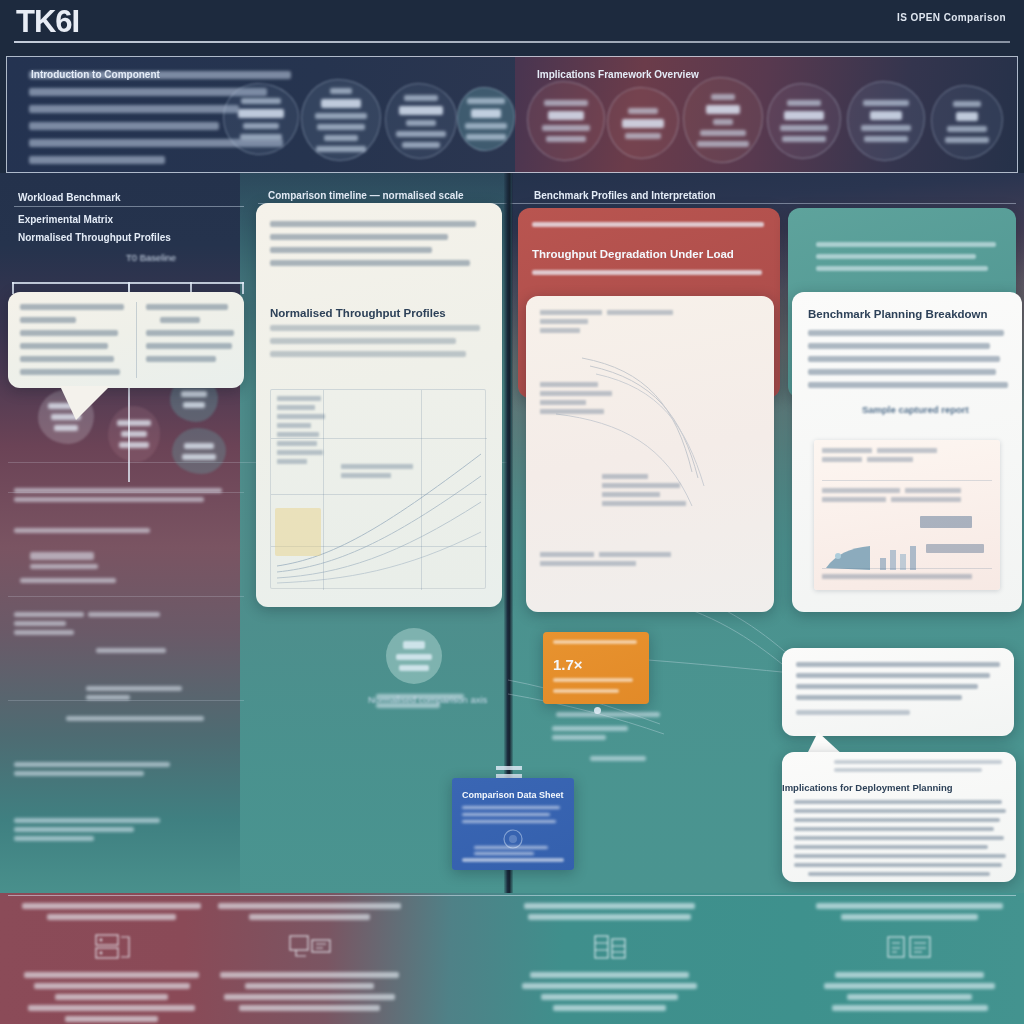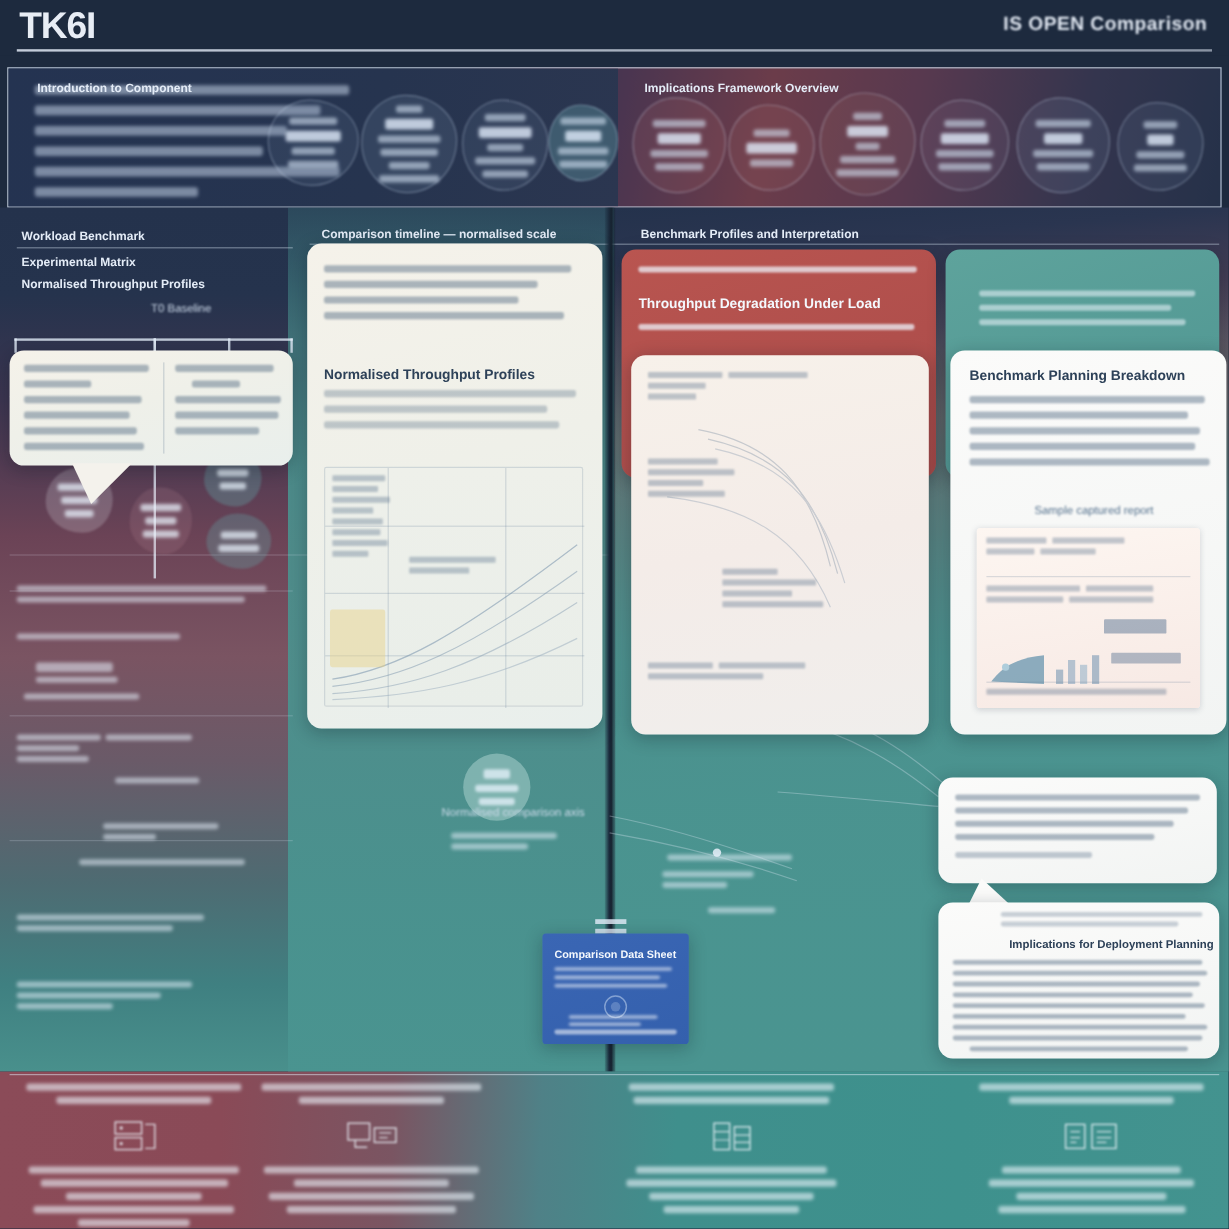--- a/index.html
+++ b/index.html
@@ -38,21 +38,21 @@
   }
   .logo {
     position: absolute; left: 16px; top: 4px;
     font-size: 31px; font-weight: 700;
     color: #e8edf5;
     letter-spacing: -1px;
     filter: blur(.45px);
   }
   .topbar-right {
     position: absolute; right: 18px; top: 12px;
-    font-size: 16px; color: #dfe6f0;
+    font-size: 10px; color: #dfe6f0;
     font-weight: 600;
   }
   .topbar-rule {
     position: absolute; left: 14px; top: 41px;
     width: 996px; height: 2px;
     background: linear-gradient(90deg, rgba(225,233,245,.85), rgba(225,233,245,.55));
   }
 
   
   .navband {
@@ -556,21 +556,21 @@
       </div>
     </div>
   </div>
 
   <div class="pebble" style="left:386px; top:628px; width:56px; height:56px;
               border-radius:50%; background:rgba(176,214,210,.5);">
     <span class="bt" style="width:22px; height:8px;"></span>
     <span class="bt" style="width:36px;"></span>
     <span class="bt" style="width:30px;"></span>
   </div>
-  <div class="sect-sub" style="left:368px; top:672px;">Normalised comparison axis</div>
+  <div class="sect-sub" style="left:368px; top:694px;">Normalised comparison axis</div>
 
   <div class="center-divider"></div>
   <div class="divider-node" style="top:766px;"></div>
   <div class="divider-node" style="top:774px;"></div>
   <div class="divider-node" style="top:782px;"></div>
 
   <div class="card red" style="left:518px; top:208px; width:262px; height:190px;">
     <div class="blurpack" style="position:absolute; left:14px; top:14px; width:236px;">
       <div class="tline lt" style="width:232px; height:5px;"></div>
     </div>
@@ -648,21 +648,21 @@
 
   <div class="card white" style="left:792px; top:292px; width:230px; height:320px;">
     <div class="card-title dark" style="position:absolute; left:16px; top:16px;">Benchmark Planning Breakdown</div>
     <div class="blurpack" style="position:absolute; left:16px; top:38px; width:200px;">
       <div class="tline dk" style="width:196px;"></div>
       <div class="tline dk" style="width:182px;"></div>
       <div class="tline dk" style="width:192px;"></div>
       <div class="tline dk" style="width:188px;"></div>
       <div class="tline dk" style="width:200px;"></div>
     </div>
-    <div class="sect-sub" style="left:70px; top:128px; color:#53708d;">Sample captured report</div>
+    <div class="sect-sub" style="left:70px; top:112px; color:#53708d;font-weight:bold;">Sample captured report</div>
 
     <div class="thumb" style="left:22px; top:148px; width:186px; height:150px;">
       <div class="minitable blurpack" style="left:8px; top:8px; width:170px;">
         <div class="row">
             <span class="cell" style="width:50px"></span>
             <span class="cell" style="width:60px"></span>
           </div>
         <div class="row">
             <span class="cell" style="width:40px"></span>
             <span class="cell" style="width:46px"></span>
@@ -695,20 +695,30 @@
                   background:rgba(70,100,136,.4); border-radius:1px; filter:blur(.6px);"></div>
       <div class="gridline" style="left:8px; top:128px; width:170px; height:1px;"></div>
       <div class="minitable blurpack" style="left:8px; top:134px; width:170px;">
         <div class="row">
             <span class="cell" style="width:150px"></span>
           </div>
       </div>
     </div>
   </div>
 
+  <div class="card orange" style="left:543px; top:632px; width:106px; height:72px; border-radius:4px;">
+    <div class="blurpack" style="position:absolute; left:10px; top:8px; width:88px;">
+      <div class="tline mid" style="width:84px; height:4px;"></div>
+    </div>
+    <div class="card-title light" style="position:absolute; left:10px; top:24px; font-size:15px;">1.7×</div>
+    <div class="blurpack" style="position:absolute; left:10px; top:46px; width:88px;">
+      <div class="tline mid" style="width:80px; height:4px;"></div>
+      <div class="tline mid" style="width:66px; height:4px;"></div>
+    </div>
+  </div>
   <div style="position:absolute; left:594px; top:707px; width:7px; height:7px; border-radius:50%;
               background:rgba(232,240,250,.85); z-index:19;"></div>
 
   <div class="card blue" style="left:452px; top:778px; width:122px; height:92px; border-radius:3px;">
     <div class="card-title light" style="position:absolute; left:10px; top:12px; font-size:9px;">Comparison Data Sheet</div>
     <div class="blurpack soft" style="position:absolute; left:10px; top:28px; width:102px;">
       <div class="tline mid" style="width:98px; height:3px; margin-bottom:4px;"></div>
       <div class="tline mid" style="width:88px; height:3px; margin-bottom:4px;"></div>
       <div class="tline mid" style="width:94px; height:3px; margin-bottom:4px;"></div>
     </div>
@@ -734,21 +744,21 @@
       <div class="tline dk" style="width:114px; height:5px; opacity:.75;"></div>
     </div>
   </div>
 
   <div class="tail up-left" style="left:806px; top:732px;"></div>
   <div class="card white" style="left:782px; top:752px; width:234px; height:130px;">
     <div class="blurpack" style="position:absolute; left:52px; top:8px; width:174px;">
       <div class="tline dk" style="width:168px; height:4px; margin-bottom:4px; opacity:.65;"></div>
       <div class="tline dk" style="width:148px; height:4px; opacity:.65;"></div>
     </div>
-    <div class="card-title dark" style="position:absolute; left:12px; top:30px; font-size:9.5px;padding-left:47px;">Implications for Deployment Planning</div>
+    <div class="card-title dark" style="position:absolute; left:0; top:30px; font-size:9.5px;">Implications for Deployment Planning</div>
     <div class="blurpack" style="position:absolute; left:12px; top:48px; width:212px;">
       <div class="tline dk" style="width:208px; height:4px; margin-bottom:5px;"></div>
       <div class="tline dk" style="width:212px; height:4px; margin-bottom:5px;"></div>
       <div class="tline dk" style="width:206px; height:4px; margin-bottom:5px;"></div>
       <div class="tline dk" style="width:200px; height:4px; margin-bottom:5px;"></div>
       <div class="tline dk" style="width:210px; height:4px; margin-bottom:5px;"></div>
       <div class="tline dk" style="width:194px; height:4px; margin-bottom:5px;"></div>
       <div class="tline dk" style="width:212px; height:4px; margin-bottom:5px;"></div>
       <div class="tline dk" style="width:208px; height:4px; margin-bottom:5px;"></div>
       <div class="tline dk" style="width:182px; height:4px; margin-left:14px;"></div>

